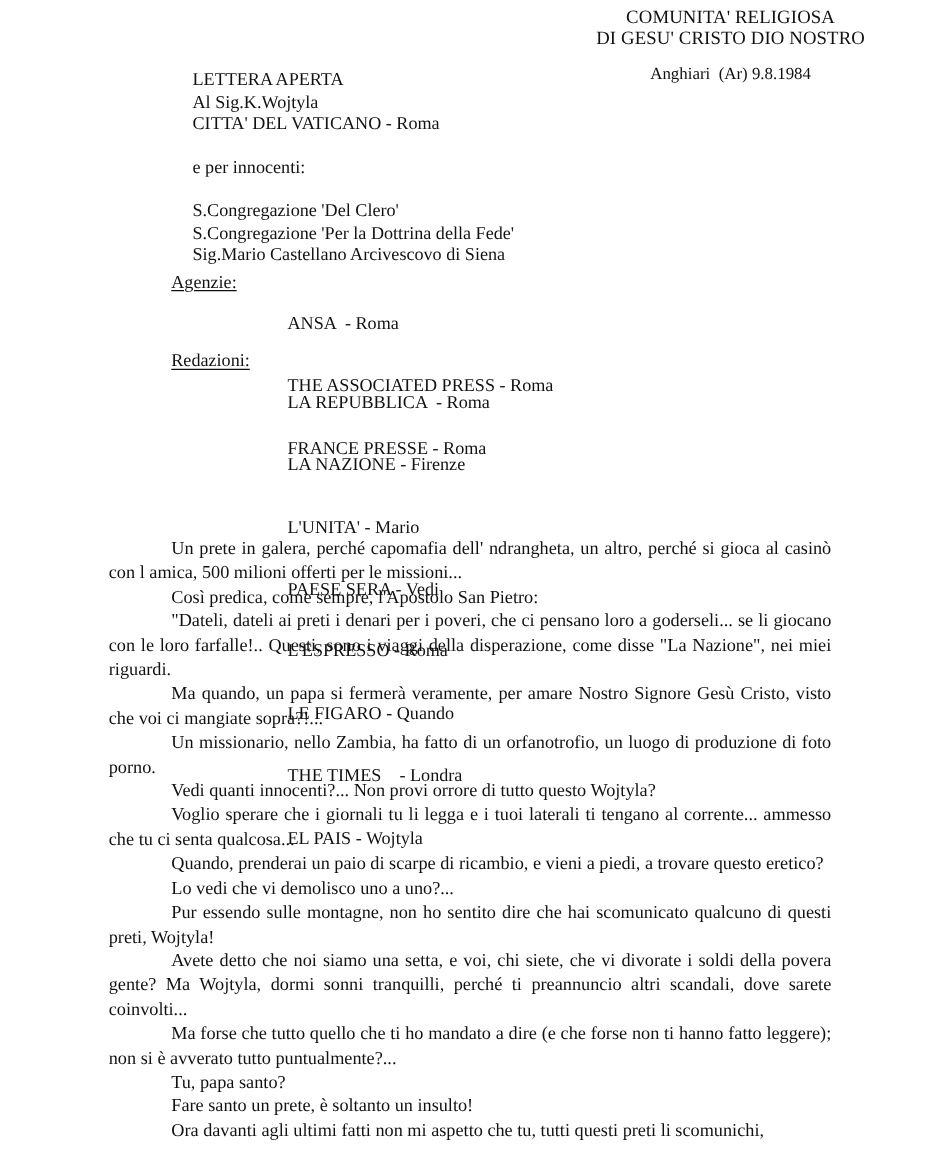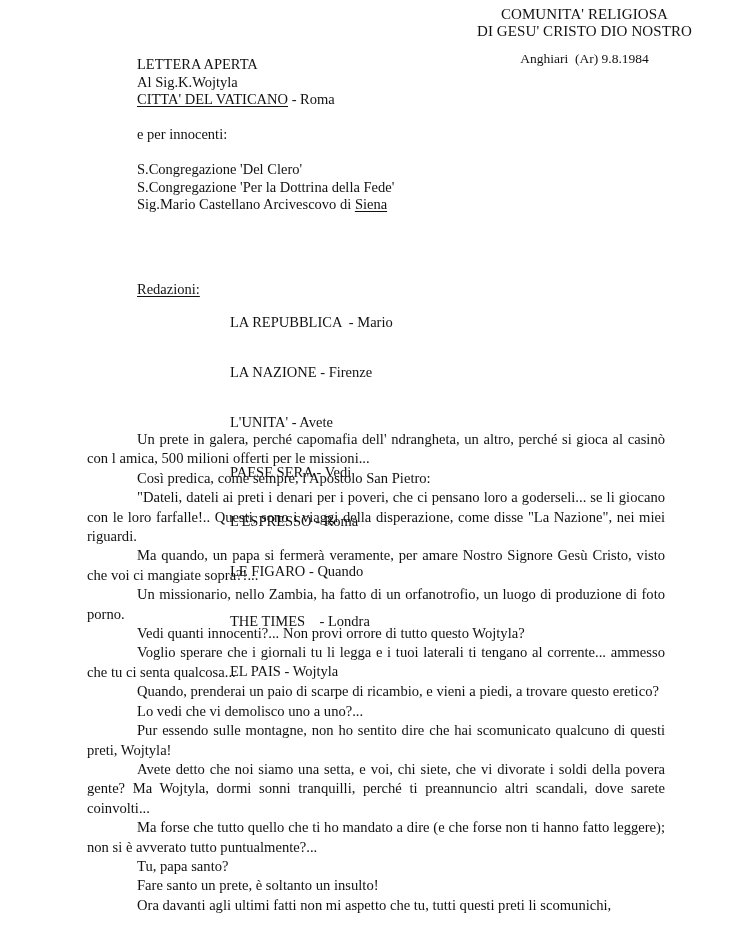--- a/index.html
+++ b/index.html
@@ -39,27 +39,27 @@
   }
   .letterhead .lh-date {
     font-size: 13.5px;
     white-space: pre;
     margin-top: 10px;
   }
 
   
   .addr-block {
     position: absolute;
-    left: 137px;
+    left: 154px;
     top: 56px;
     font-size: 14.5px;
     line-height: 17.5px;
   }
   .addr-line { white-space: pre; }
-  .u { text-decoration: underline; text-underline-offset: 1.5px; margin-top: 32px; }
+  .u { text-underline-offset: 1.5px; margin-top: 32px; }
   .spacer-line { height: 17.5px; }
 
   
   .dist-block {
     position: absolute;
     left: 137px;
     font-size: 14.5px;
     line-height: 16.6px;
   }
   #agenzie-block { top: 218px; }
@@ -116,28 +116,38 @@
     <div class="addr-line">Al Sig.K.Wojtyla</div>
     <div class="addr-line"><span class="u">CITTA' DEL VATICANO</span><span> - Roma</span></div>
     <div class="spacer-line"></div>
     <div class="addr-line">e per innocenti:</div>
     <div class="spacer-line"></div>
     <div class="addr-line">S.Congregazione 'Del Clero'</div>
     <div class="addr-line">S.Congregazione 'Per la Dottrina della Fede'</div>
     <div class="addr-line"><span>Sig.Mario Castellano Arcivescovo di </span><span class="u">Siena</span></div>
   </div>
 
+  <div class="dist-block" id="agenzie-block">
+    <div class="dist-row">
+      <div class="dist-label"><span>Agenzie:</span></div>
+      <div class="dist-entries">
+        <div class="dist-entry">ANSA  - Roma</div>
+        <div class="dist-entry">THE ASSOCIATED PRESS - Roma</div>
+        <div class="dist-entry">FRANCE PRESSE - Roma</div>
+      </div>
+    </div>
+  </div>
 
   <div class="dist-block" id="redazioni-block">
     <div class="dist-row">
       <div class="dist-label"><span>Redazioni:</span></div>
       <div class="dist-entries">
-        <div class="dist-entry">LA REPUBBLICA  - Mario</div>
+        <div class="dist-entry">LA REPUBBLICA  - Roma</div>
         <div class="dist-entry">LA NAZIONE - Firenze</div>
-        <div class="dist-entry">L'UNITA' - Avete</div>
+        <div class="dist-entry">L'UNITA' - Mario</div>
         <div class="dist-entry">PAESE SERA - Vedi</div>
         <div class="dist-entry">L'ESPRESSO - Roma</div>
         <div class="dist-entry">LE FIGARO - Quando</div>
         <div class="dist-entry">THE TIMES    - Londra</div>
         <div class="dist-entry">EL PAIS - Wojtyla</div>
       </div>
     </div>
   </div>
 
   <div class="body-block">

